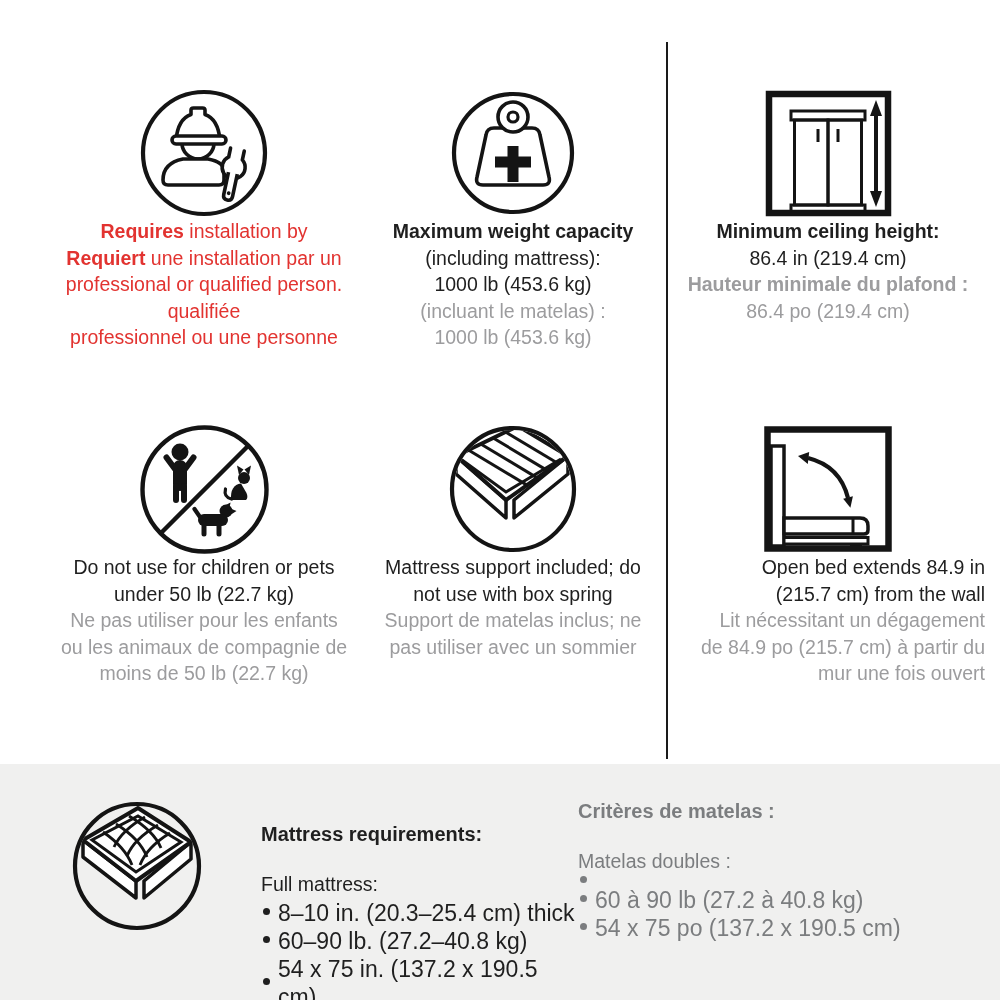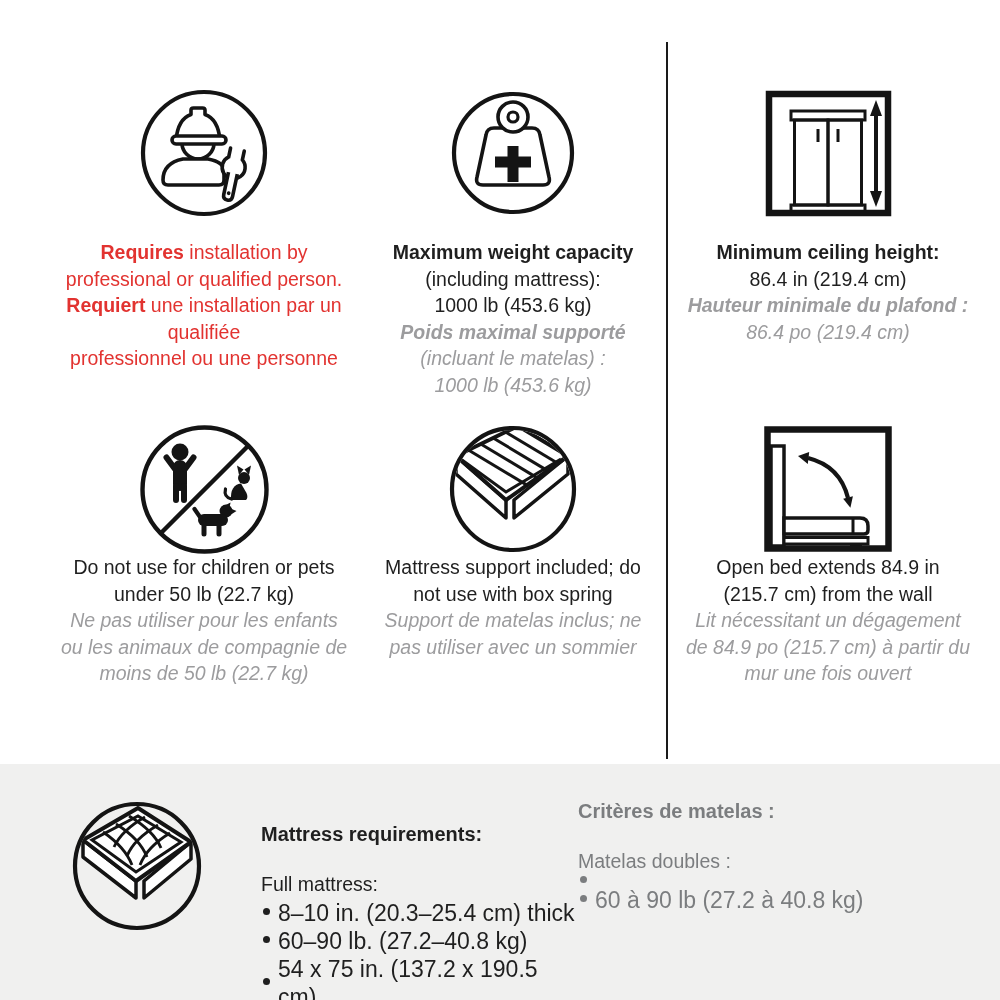--- a/index.html
+++ b/index.html
@@ -10,28 +10,28 @@
   body{font-family:"Liberation Sans", sans-serif; background:#fff;}
   .sheet{position:relative;width:1000px;height:1000px;background:var(--bg);overflow:hidden;}
   .gray-section{position:absolute;left:0;top:764px;width:1000px;height:236px;background:var(--sectionbg);}
   .divider{position:absolute;left:666px;top:42px;width:2px;height:717px;background:var(--line);}
   .panel{position:absolute;text-align:center;}
   .p1{left:38px;top:88px;width:332px;}
   .p2{left:363px;top:88px;width:300px;}
   .p3{left:671px;top:88px;width:314px;}
   .p4{left:38px;top:424px;width:332px;}
   .p5{left:363px;top:424px;width:300px;}
-  .p6{left:671px;top:424px;width:314px;}
+  .p6{left:671px;top:424px;width:314px;text-align:right;}
   .icon-wrap{height:130px;display:flex;align-items:center;justify-content:center;color:var(--icon);}
-  .row1 .lines{margin-top:21px;}
+  .row1 .lines{}
   .row2 .lines{}
   .tline{font-size:19.5px;line-height:26.5px;}
   .tline.red{color:var(--red);}
   .tline.black{color:var(--ink);}
-  .tline.gray{color:var(--gray);font-style:italic;}
+  .tline.gray{color:var(--gray);}
   .tline .b{font-weight:bold;}
   
   .m-icon{position:absolute;left:70px;top:799px;width:134px;height:134px;color:var(--icon);}
   .m-col{position:absolute;top:799px;}
   .m-en{left:261px;width:320px;color:var(--ink);margin-top:23px;}
   .m-fr{left:578px;width:410px;color:var(--graydark);}
   .m-title{font-size:20px;font-weight:bold;line-height:24px;}
   .m-sub{font-size:19.5px;line-height:24px;margin-top:26px;}
   .m-list{margin-top:3px;}
   .brow{display:flex;align-items:baseline;font-size:23px;line-height:28px;}
@@ -56,42 +56,41 @@
         <path d="M30 98 Q25 98 25 93 Q25 76 45 72 L70 72 Q86 75 86 84 L86 93 Q86 98 81 98 Z" fill="#fff" stroke-width="3.6" stroke-linejoin="round"></path>
         <g transform="rotate(12 94 88)">
           <path d="M87 62 L87 71 A11.5 11.5 0 1 0 101 71 L101 62" fill="#fff" stroke-width="3.6" stroke-linecap="round"></path>
           <path d="M90 86 L90 109 Q90 113.5 94.5 113.5 Q99 113.5 99 109 L99 86" fill="#fff" stroke-width="3.6"></path>
           <circle cx="94.5" cy="106.5" r="1.9" fill="currentColor" stroke="none"></circle>
         </g>
       </svg>
     </div>
     <div class="lines">
         <div class="tline red"><span class="b">Requires</span><span> installation by</span></div>
+        <div class="tline red"><span class="b">Requiert</span><span> une installation par un</span></div>
         <div class="tline red"><span>professional or qualified person.</span></div>
-        <div class="tline red"><span class="b">Requiert</span><span> une installation par un</span></div>
         <div class="tline red"><span>qualifiée</span></div>
         <div class="tline red"><span>professionnel ou une personne</span></div>
       </div>
   </div>
 
   <div class="panel row1 p2">
     <div class="icon-wrap">
       <svg width="126" height="126" viewBox="0 0 126 126" fill="none" stroke="currentColor">
         <circle cx="63" cy="63" r="59" stroke-width="4.2"></circle>
         <path d="M44 38 L82 38 Q89 38 90 45 L99 87 Q101 95 93 95 L33 95 Q25 95 27 87 L36 45 Q37 38 44 38 Z" fill="#fff" stroke-width="3.6" stroke-linejoin="round"></path>
         <circle cx="63" cy="27" r="15" fill="#fff" stroke-width="3.6"></circle>
         <circle cx="63" cy="27" r="5" fill="#fff" stroke-width="3.2"></circle>
         <path d="M57.5 56 L68.5 56 L68.5 66.5 L81 66.5 L81 77.5 L68.5 77.5 L68.5 92 L57.5 92 L57.5 77.5 L45 77.5 L45 66.5 L57.5 66.5 Z" fill="currentColor" stroke="none"></path>
       </svg>
     </div>
     <div class="lines">
         <div class="tline black"><span class="b">Maximum weight capacity</span></div>
         <div class="tline black"><span>(including mattress):</span></div>
         <div class="tline black"><span>1000 lb (453.6 kg)</span></div>
-        <div class="tline gray"><span class="b">Poids maximal supporté</span></div>
         <div class="tline gray"><span>(incluant le matelas) :</span></div>
         <div class="tline gray"><span>1000 lb (453.6 kg)</span></div>
       </div>
   </div>
 
   <div class="panel row1 p3">
     <div class="icon-wrap">
       <svg width="127" height="127" viewBox="0 0 127 127" fill="none" stroke="currentColor">
         <rect x="4" y="4" width="119" height="119" stroke-width="6.5"></rect>
         <rect x="26" y="21" width="74" height="9" stroke-width="3"></rect>
@@ -242,16 +241,20 @@
     <div class="m-title">Critères de matelas :</div>
     <div class="m-sub">Matelas doubles :</div>
     <div class="m-list">
         <div class="brow">
           <span class="dot"></span>
         </div>
         <div class="brow">
           <span class="dot"></span>
           <span>60 à 90 lb (27.2 à 40.8 kg)</span>
         </div>
+        <div class="brow">
+          <span class="dot"></span>
+          <span>54 x 75 po (137.2 x 190.5 cm)</span>
+        </div>
       </div>
   </div>
 
 </div>
 
 </body></html>

